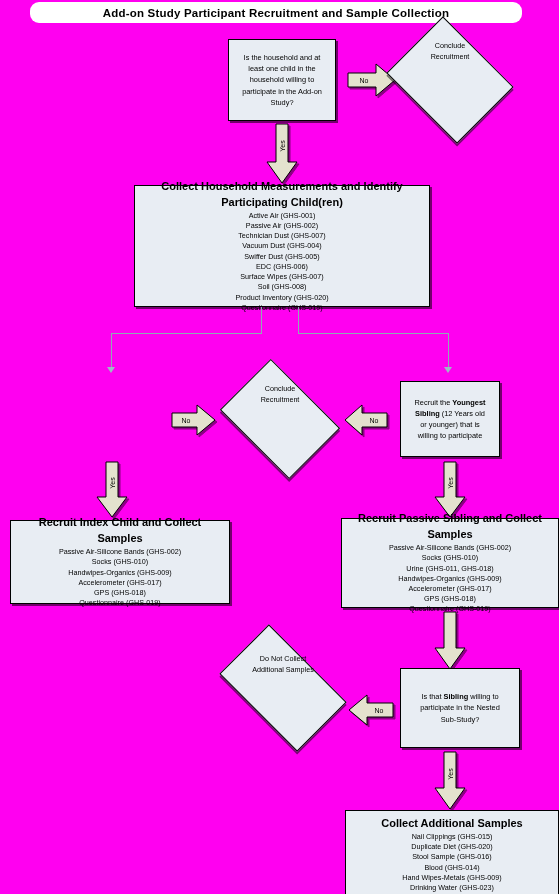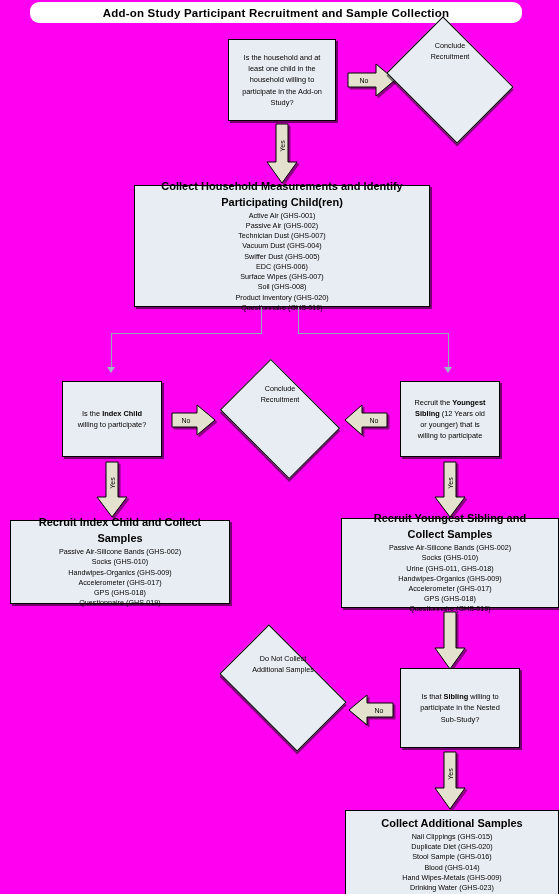--- a/index.html
+++ b/index.html
@@ -143,25 +143,20 @@
     <div class="arrowhead-sm" style="left:-4px;top:60px;"></div>
   </div>
 
   <div class="elbow" style="left:298px;top:307px;width:152px;height:68px;">
     <i style="left:0;top:0;width:1px;height:26px;"></i>
     <i style="left:0;top:26px;width:151px;height:1px;"></i>
     <i style="left:150px;top:26px;width:1px;height:36px;"></i>
     <div class="arrowhead-sm" style="left:146px;top:60px;"></div>
   </div>
 
-  <div class="node box" style="left:62px;top:381px;width:100px;height:76px;">
-    <div class="q">
-      <span>Is the </span><b>Index Child</b><span> willing to participate?</span>
-    </div>
-  </div>
 
   <div class="arw" style="left:172px;top:404px;width:44px;height:32px;">
     <svg width="44" height="32" viewBox="0 0 44 32">
       <polygon points="0,9 25,9 25,1 43,16 25,31 25,23 0,23" fill="#e4e2ce" stroke="#000" stroke-width="1" style="filter:drop-shadow(2px 2px 0 rgba(0,0,0,.45));"></polygon>
     </svg>
     <div class="lbl" style="left:-8px;">
         <span>No</span>
       </div>
   </div>
 
@@ -210,21 +205,21 @@
     <div class="hdr">Recruit Index Child and Collect Samples</div>
     <div class="ln">Passive Air-Silicone Bands (GHS-002)</div>
     <div class="ln">Socks (GHS-010)</div>
     <div class="ln">Handwipes-Organics (GHS-009)</div>
     <div class="ln">Accelerometer (GHS-017)</div>
     <div class="ln">GPS (GHS-018)</div>
     <div class="ln">Questionnaire (GHS-019)</div>
   </div>
 
   <div class="node box" style="left:341px;top:518px;width:218px;height:90px;">
-    <div class="hdr">Recruit Youngest Sibling and Collect Samples</div>
+    <div class="hdr">Recruit Passive Sibling and Collect Samples</div>
     <div class="ln">Passive Air-Silicone Bands (GHS-002)</div>
     <div class="ln">Socks (GHS-010)</div>
     <div class="ln">Urine (GHS-011, GHS-018)</div>
     <div class="ln">Handwipes-Organics (GHS-009)</div>
     <div class="ln">Accelerometer (GHS-017)</div>
     <div class="ln">GPS (GHS-018)</div>
     <div class="ln">Questionnaire (GHS-019)</div>
   </div>
 
   <div class="arw vert" style="left:434px;top:612px;width:32px;height:58px;">

